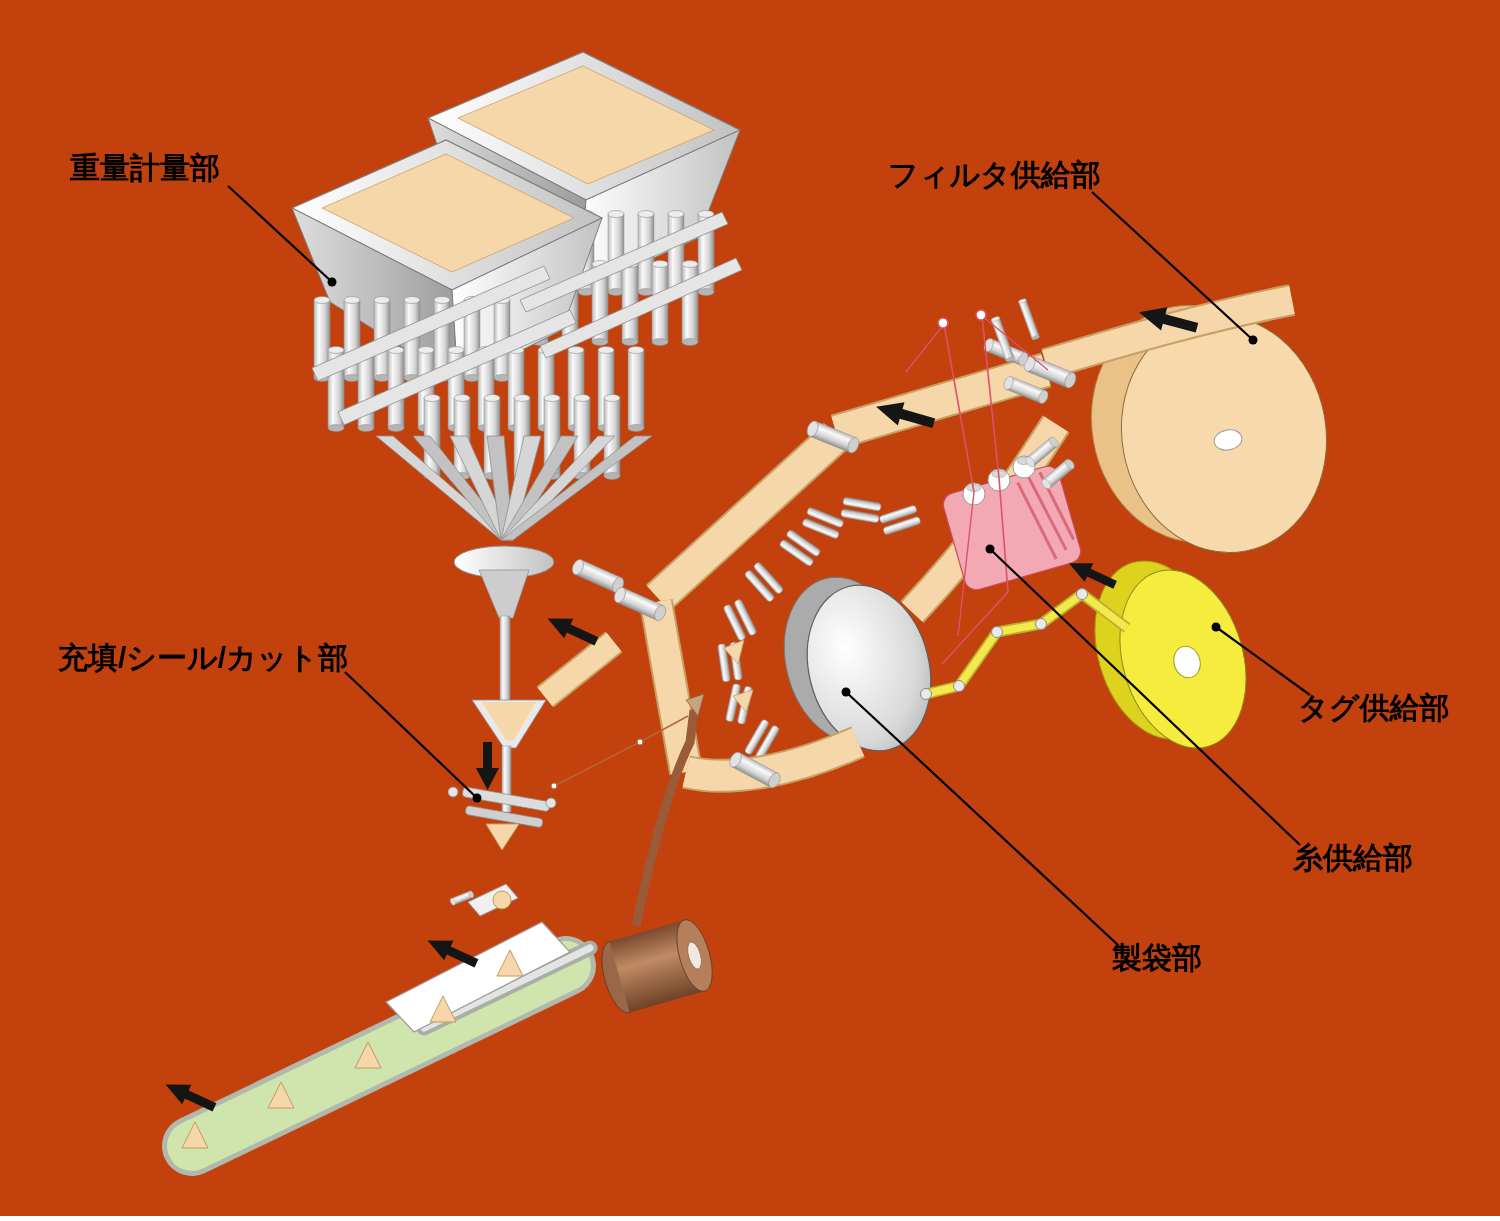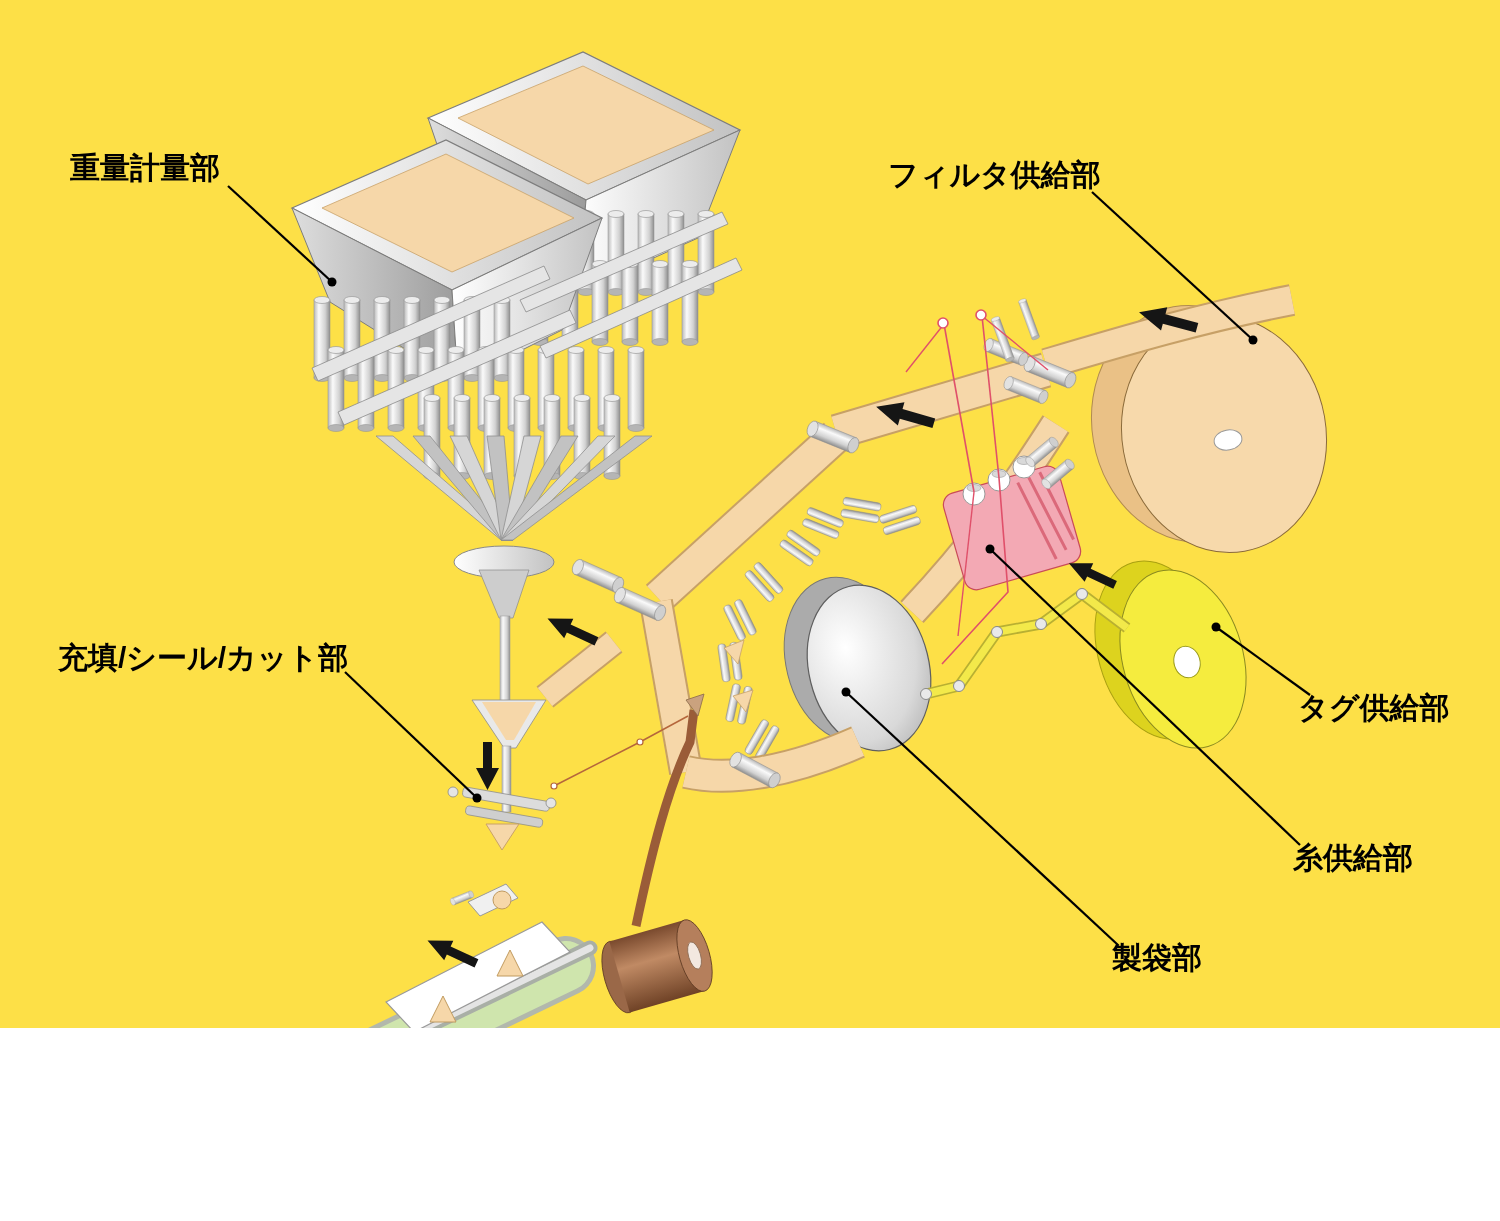--- a/index.html
+++ b/index.html
@@ -1,16 +1,16 @@
 <!DOCTYPE html>
 <html><head>
 <meta charset="utf-8">
 <style>
   html,body{margin:0;padding:0;background:#ffffff;}
-  .stage{position:relative;width:1500px;height:1028px;background:#fde047;overflow:hidden;}
+  .stage{position:relative;width:1500px;height:1216px;background:#c2410c;overflow:hidden;}
   svg{display:block;}
   .label{font-family:"Liberation Sans","DejaVu Sans",sans-serif;font-weight:700;font-size:30px;fill:#000;}
   .leader{stroke:#000;stroke-width:2.2;fill:none;}
   .dot{fill:#000;stroke:none;}
 </style>
 </head>
 <body>
 
 <div class="stage">
 <svg width="1500" height="1221" viewBox="0 0 1500 1221" xmlns="http://www.w3.org/2000/svg">

